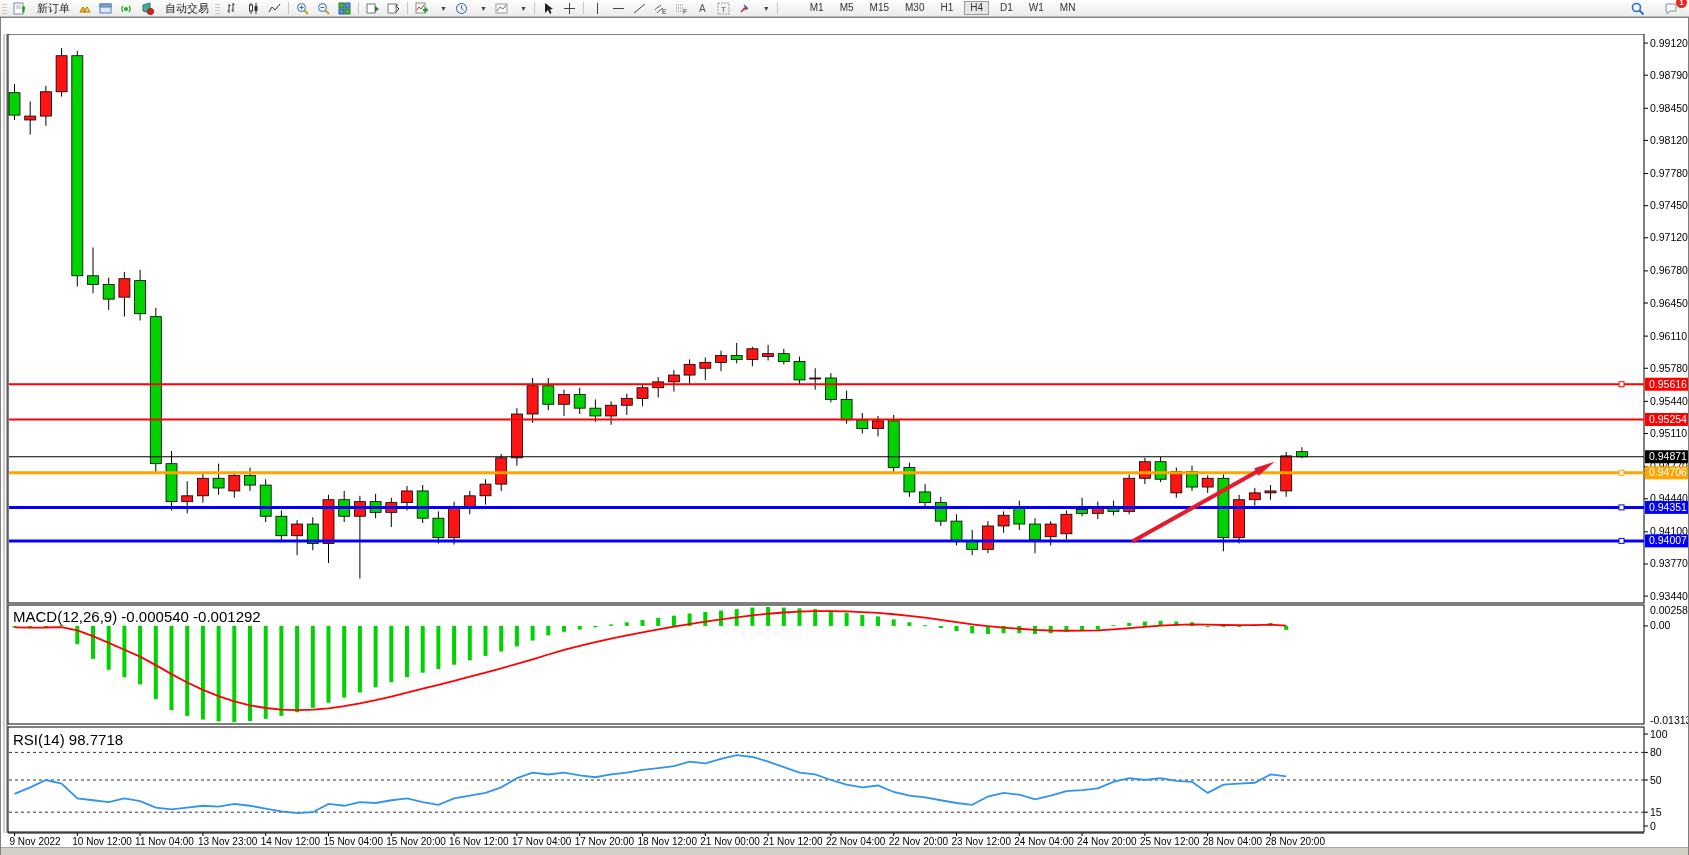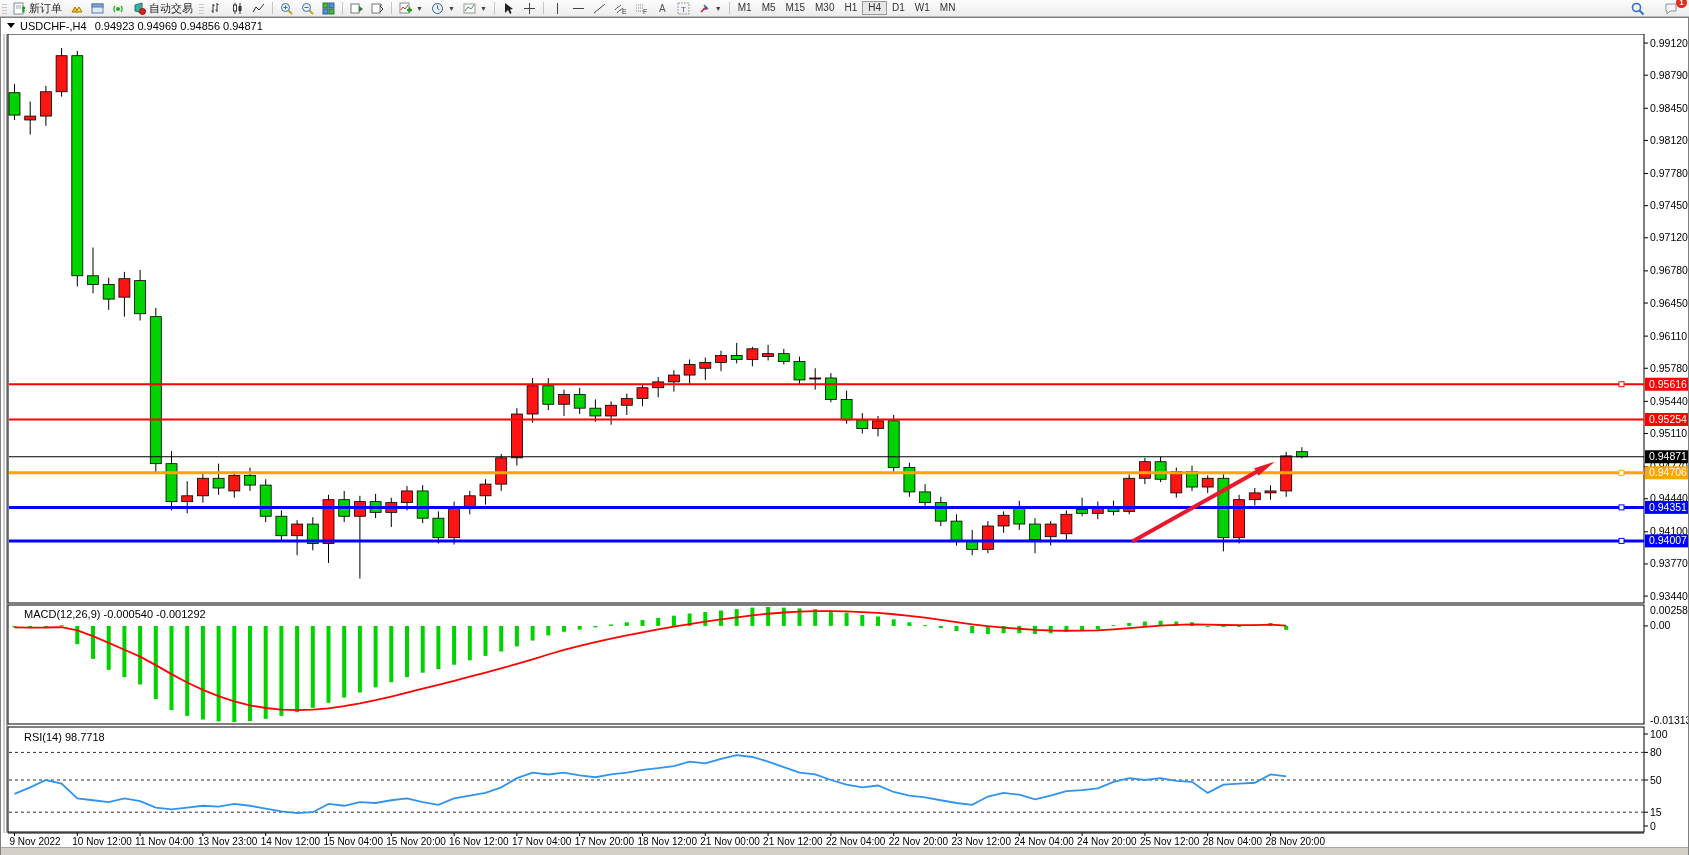--- a/index.html
+++ b/index.html
@@ -4,39 +4,39 @@
 <style>
   html,body{margin:0;padding:0;width:1689px;height:855px;overflow:hidden;background:#fff;
     font-family:"Liberation Sans",sans-serif;}
   
   .toolbar{position:absolute;top:0;left:0;width:1689px;height:16px;
     background:linear-gradient(#fdfdfd,#ececec);border-bottom:1px solid #b9b9b9;
     display:flex;align-items:center;font-size:11px;color:#222;white-space:nowrap;z-index:5;}
   .tb-grip{width:5px;height:12px;margin:0 2px;
     background:repeating-linear-gradient(0deg,#c8c8c8 0 1px,transparent 1px 3px);}
   .tb-sep{width:1px;height:12px;background:#c4c4c4;margin:0 3px;}
-  .tb-btn{display:inline-flex;align-items:center;gap:3px;padding:0 4px;height:15px;cursor:default;}
+  .tb-btn{display:inline-flex;align-items:center;gap:11px;padding:0 4px;height:15px;cursor:default;}
   .tb-ic{display:inline-block;width:13px;height:13px;position:relative;}
   .tb-caret{font-size:7px;color:#444;margin-left:1px;}
   .tf-btn{padding:0 5px;height:14px;line-height:14px;color:#333;font-size:10px;}
   .tf-btn.active{background:#e6e6e6;border:1px solid #9a9a9a;height:12px;line-height:12px;}
   .tb-right{margin-left:auto;display:flex;align-items:center;margin-right:8px;gap:12px;}
   .badge{position:absolute;top:-4px;right:-6px;width:11px;height:11px;border-radius:50%;
     background:#e8271d;color:#fff;font-size:8px;line-height:11px;text-align:center;font-weight:bold;}
   .glyph{font-size:10px;line-height:13px;text-align:center;display:inline-block;width:13px;color:#555;}
   
   .chart-window{position:absolute;top:17px;left:0;width:1687px;height:837px;
     border:1px solid #7f7f7f;background:#fff;}
   .title-row{position:absolute;top:0;left:0;width:100%;height:15px;background:#fff;
     font-size:11px;color:#000;display:flex;align-items:center;padding-left:6px;box-sizing:border-box;}
   .tri-down{width:0;height:0;border-left:4px solid transparent;border-right:4px solid transparent;
     border-top:5px solid #000;display:inline-block;margin-right:5px;}
   .title-sym{margin-right:8px;}
   #plot{position:absolute;top:16px;left:0;}
-  .ind-label{position:absolute;left:23px;font-size:11px;color:#000;z-index:3;}
+  .ind-label{position:absolute;left:12px;font-size:15px;color:#000;z-index:3;}
   .gray-strip{position:absolute;left:0;bottom:0;width:100%;height:7px;background:#d4d0c8;border-top:1px solid #a9a5a0;}
 </style>
 </head>
 <body>
 
 <div class="toolbar">
   <span class="tb-grip"></span>
 
   <span class="tb-btn">
     <span class="tb-ic">
@@ -228,21 +228,21 @@
   <span class="tb-btn">
       <span class="tb-ic"><svg width="13" height="13">
           <path d="M3 10L7 6" stroke="#c22" stroke-width="1.5"></path>
           <polygon points="8,4 9,8 5,7" fill="#c22"></polygon>
           <path d="M6 3l4 4" stroke="#26c" stroke-width="1.5"></path>
         </svg></span>
       <span class="tb-caret">▼</span>
     </span>
 
   <span class="tb-sep"></span>
-  <span id="tf-group" style="display:inline-flex;align-items:flex-end;gap:0;">
+  <span id="tf-group" style="display:inline-flex;align-items:flex-end;gap:6px;margin-left:24px;">
       <span class="tf-btn">M1</span>
       <span class="tf-btn">M5</span>
       <span class="tf-btn">M15</span>
       <span class="tf-btn">M30</span>
       <span class="tf-btn">H1</span>
       <span class="tf-btn active">H4</span>
       <span class="tf-btn">D1</span>
       <span class="tf-btn">W1</span>
       <span class="tf-btn">MN</span>
     </span>
@@ -257,25 +257,20 @@
     <span class="tb-btn" style="position:relative;">
       <span class="tb-ic"><svg width="14" height="14">
             <path d="M2 2h10v7H6l-3 3v-3H2z" fill="#f4f6f8" stroke="#8a949e"></path>
           </svg></span>
       <span class="badge">1</span>
     </span>
   </span>
 </div>
 
 <div class="chart-window">
-  <div class="title-row">
-    <span class="tri-down"></span>
-    <span class="title-sym">USDCHF-,H4</span>
-    <span>0.94923 0.94969 0.94856 0.94871</span>
-  </div>
 
   <div class="ind-label" style="top:590px;">MACD(12,26,9) -0.000540 -0.001292</div>
   <div class="ind-label" style="top:713px;">RSI(14) 98.7718</div>
 
   <svg id="plot" width="1687" height="822">
       <g>
         <rect x="7" y="0" width="1636" height="569" fill="#fff" stroke="#000" stroke-width="1"></rect>
         <rect x="7" y="571" width="1636" height="119" fill="#fff" stroke="#000" stroke-width="1"></rect>
         <rect x="7" y="693" width="1636" height="105" fill="#fff" stroke="#000" stroke-width="1"></rect>
         <line x1="3" y1="0" x2="3" y2="799" stroke="#9a9a9a"></line>

